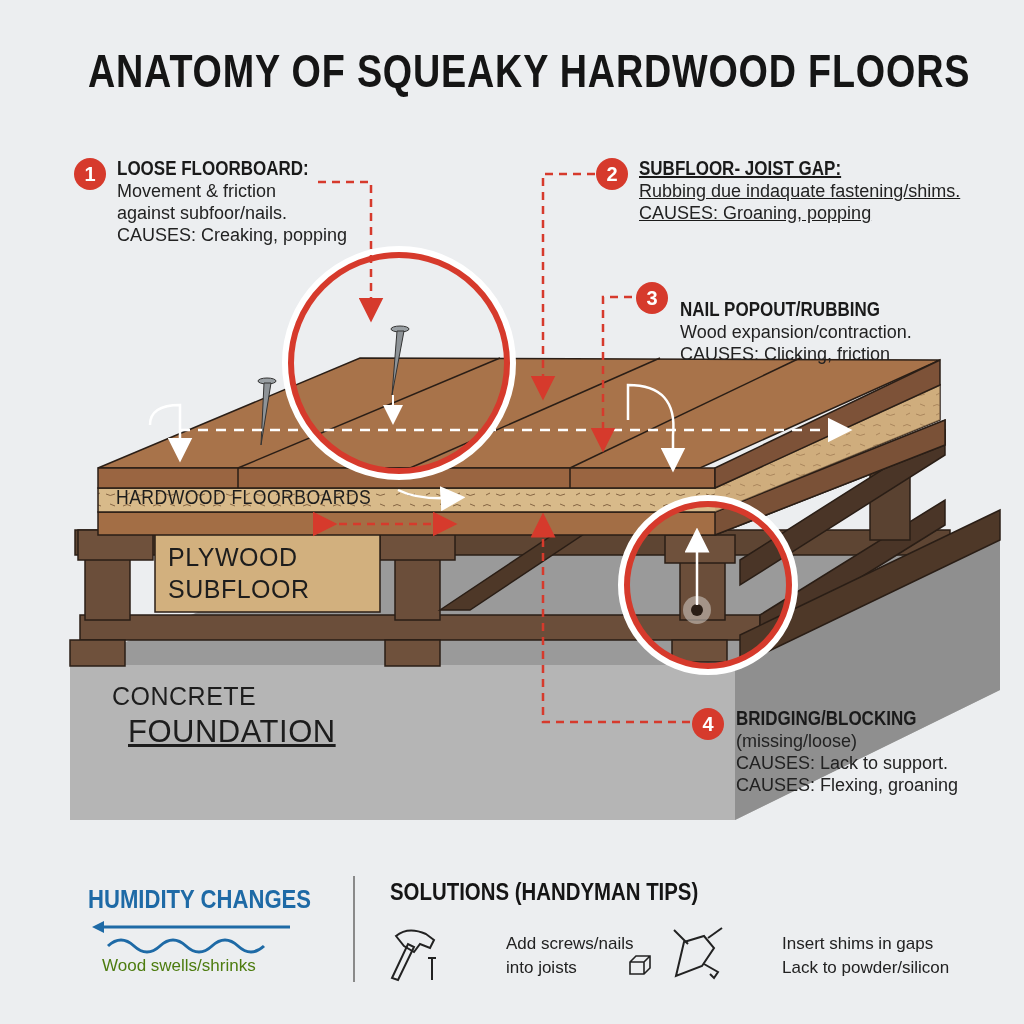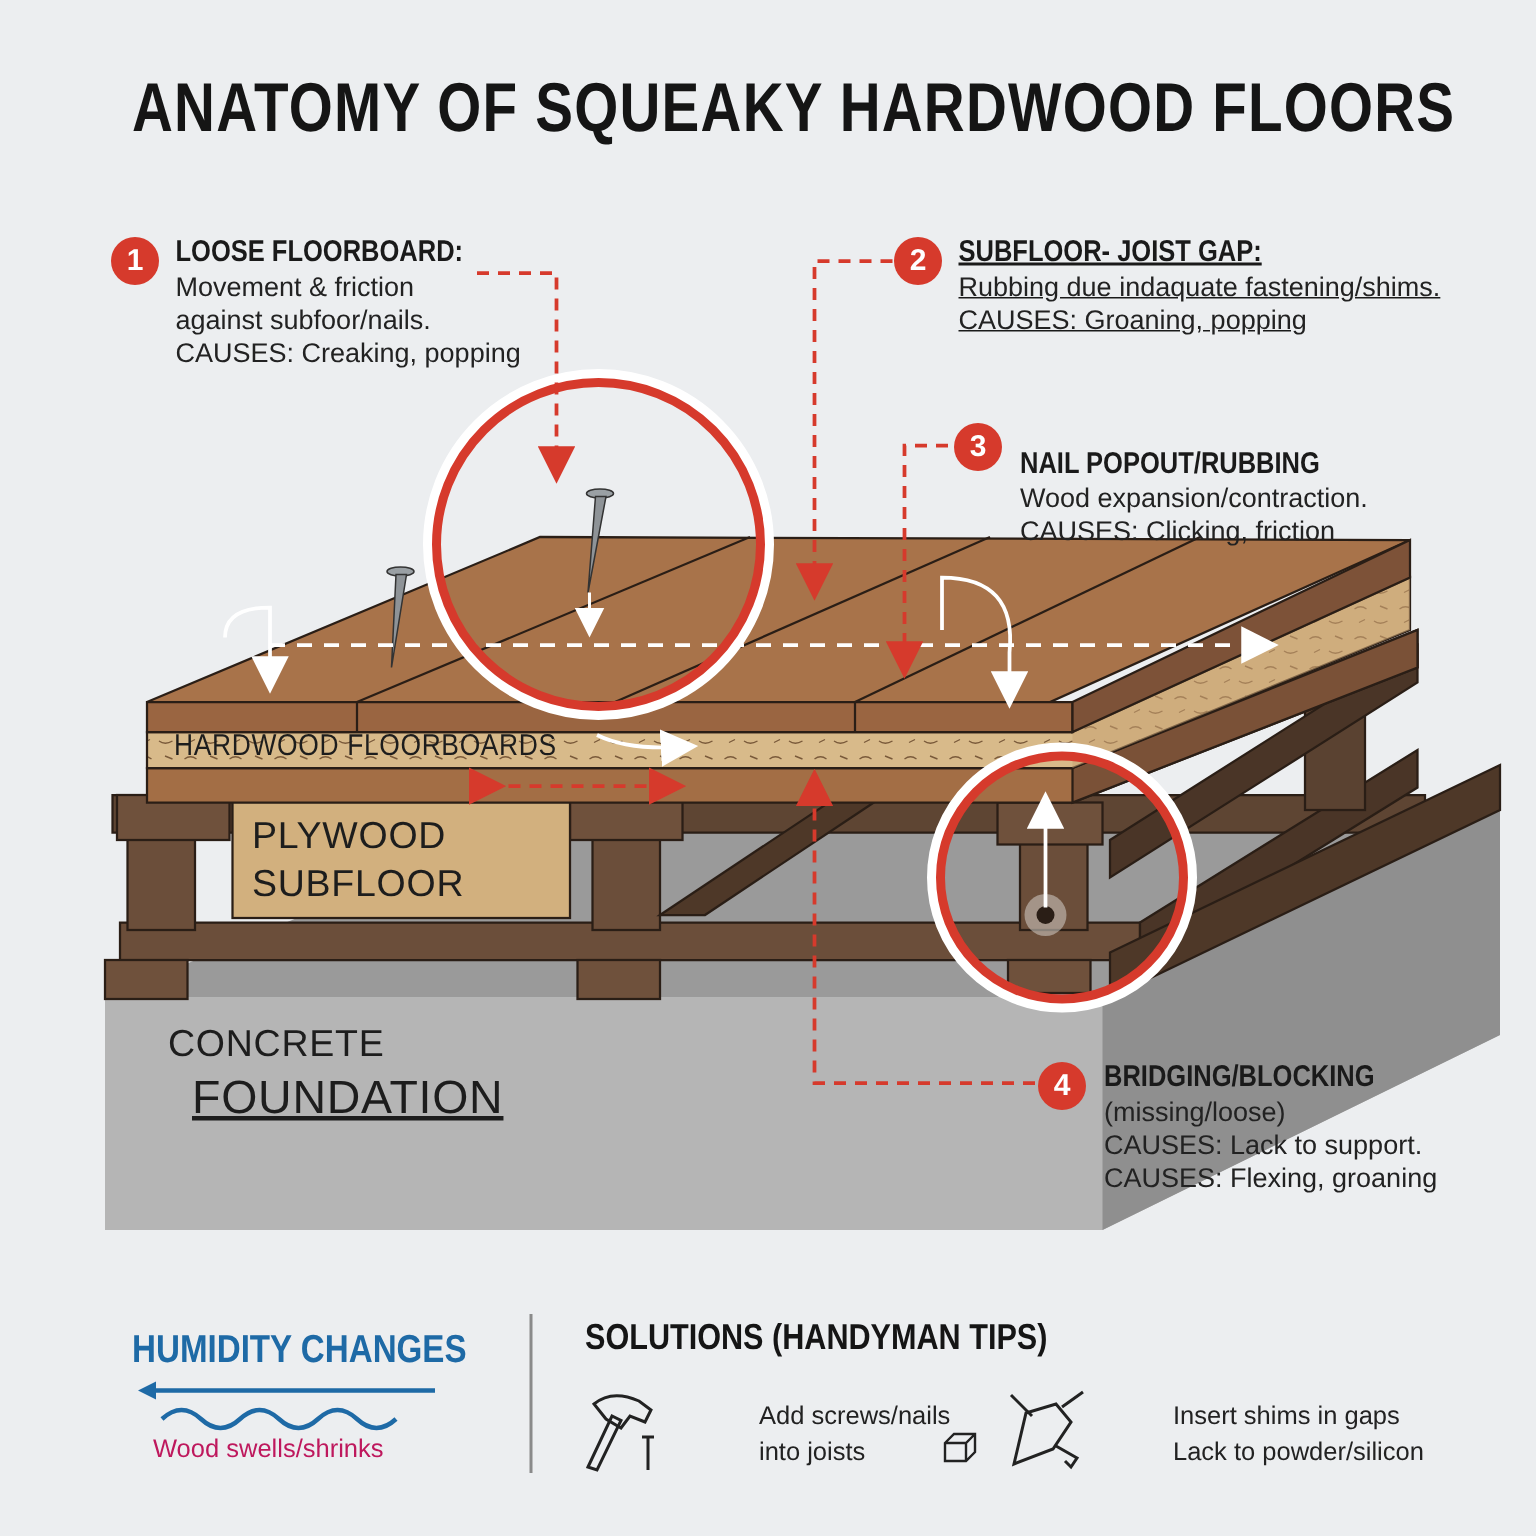--- a/index.html
+++ b/index.html
@@ -5,21 +5,21 @@
     html, body { margin:0; padding:0; }
     body { width:1024px; height:1024px; background:#eceef0; position:relative; overflow:hidden; font-family:"Liberation Sans", sans-serif; color:#1a1a1a; }
     .title { position:absolute; left:88px; top:44px; font-family:"Liberation Sans", sans-serif; font-weight:bold; font-size:46px; letter-spacing:1px; transform:scaleX(0.82); transform-origin:left top; white-space:nowrap; color:#151515; }
     svg.diagram { position:absolute; left:0; top:0; }
     .callout { position:absolute; }
     .badge { position:absolute; width:32px; height:32px; border-radius:50%; background:#d63a2c; color:#fff; font-weight:bold; font-size:20px; display:flex; align-items:center; justify-content:center; }
     .c-title { font-weight:bold; font-size:20px; transform:scaleX(0.85); transform-origin:left top; white-space:nowrap; line-height:24px; }
     .c-line { font-size:18px; line-height:22px; white-space:nowrap; color:#222; }
     .label-dark { position:absolute; font-size:22px; letter-spacing:0.5px; color:#1d1d1d; white-space:nowrap; }
     .hum-title { position:absolute; left:88px; top:884px; font-weight:bold; font-size:26px; color:#1e6aa6; transform:scaleX(0.85); transform-origin:left top; white-space:nowrap; }
-    .hum-sub { position:absolute; left:102px; top:956px; font-size:17px; color:#be185d; white-space:nowrap; }
+    .hum-sub { position:absolute; left:102px; top:956px; font-size:17px; color:#4d7c0f; white-space:nowrap; }
     .divider { position:absolute; left:353px; top:876px; width:2px; height:106px; background:#8a8a8a; }
     .sol-title { position:absolute; left:390px; top:878px; font-weight:bold; font-size:24px; transform:scaleX(0.85); transform-origin:left top; white-space:nowrap; color:#151515; }
     .sol-text { position:absolute; font-size:17px; line-height:24px; white-space:nowrap; color:#222; }
   </style>
 </head>
 <body>
 
 <div class="title">ANATOMY OF SQUEAKY HARDWOOD FLOORS</div>
 
 <svg class="diagram" width="1024" height="1024" viewBox="0 0 1024 1024" xmlns="http://www.w3.org/2000/svg">

